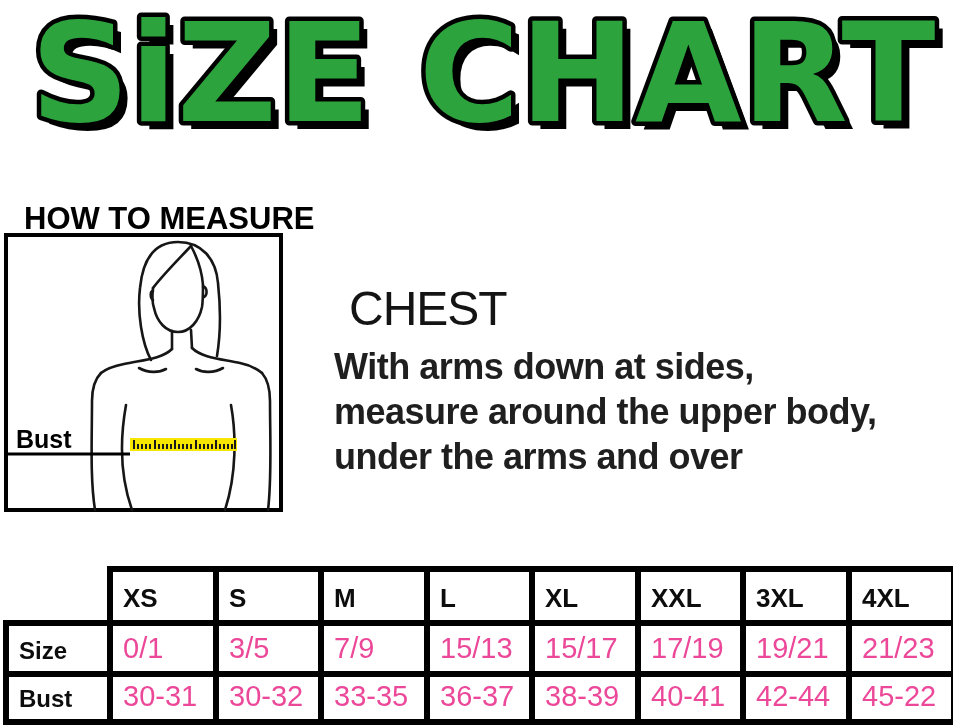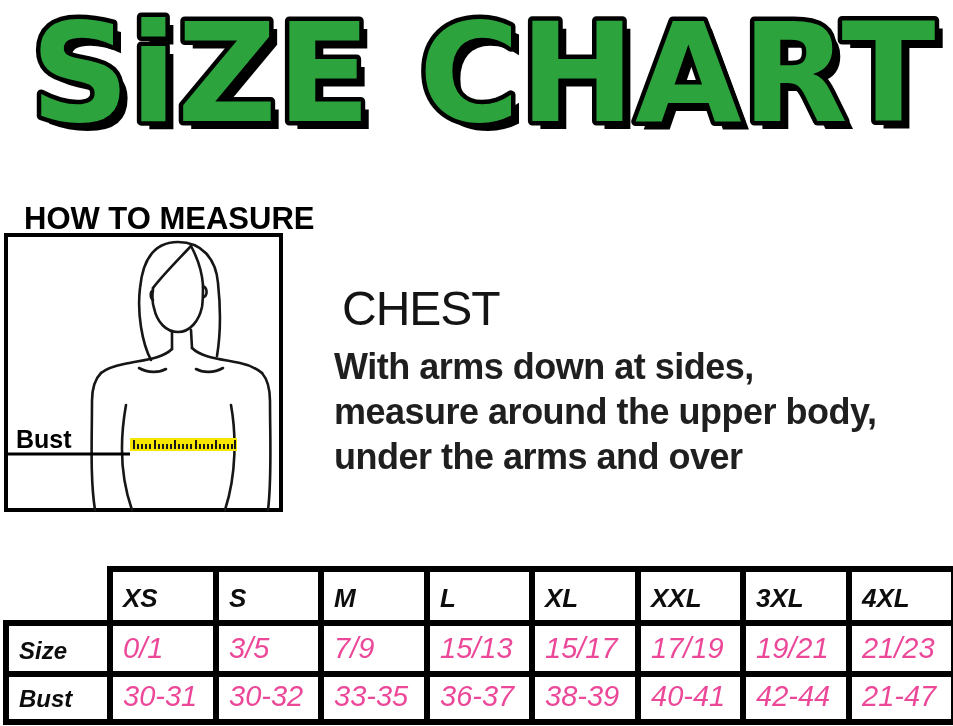--- a/index.html
+++ b/index.html
@@ -16,30 +16,30 @@
   .htm-heading{
     position:absolute;left:6px;top:183px;margin:18px;
     font-size:31px;font-weight:bold;letter-spacing:0px;color:#000;
   }
   
   .figure-box{position:absolute;left:4px;top:233px;width:279px;height:279px;}
   .figure-box svg{display:block;}
   .figure-box .bust-text{font-family:"Liberation Sans",sans-serif;font-weight:bold;font-size:25px;}
   
   .chest-block{position:absolute;left:334px;top:284px;width:618px;}
-  .chest-heading{margin:0 0 10px 8px;font-size:48px;font-weight:normal;letter-spacing:-1px;color:#141414;line-height:1.05;}
+  .chest-heading{margin:0 0 10px 15px;font-size:48px;font-weight:normal;letter-spacing:-1px;color:#141414;line-height:1.05;}
   .chest-line{font-size:36px;font-weight:bold;color:#1f1f1f;line-height:45px;letter-spacing:-0.5px;white-space:nowrap;}
   
   .size-table{
     position:absolute;left:3px;top:566px;width:948px;
     border-collapse:collapse;table-layout:fixed;
   }
   .size-table td,.size-table th{
     border:6px solid #000;vertical-align:bottom;text-align:left;
-    padding:0 0 6px 10px;overflow:hidden;font-style:italic;
+    padding:0 0 6px 10px;overflow:hidden;
   }
   .size-table .corner{border:none;}
   .size-table th.colhead{font-size:26px;font-weight:bold;color:#0d0d0d;}
   .size-table th.rowlabel{font-size:24px;font-weight:bold;color:#0d0d0d;}
   .size-table td.val{font-size:29px;font-weight:normal;color:#ec4899;}
   .r-head{height:54px;}
   .r-size{height:51px;}
   .r-bust{height:48px;}
 </style>
 </head>
@@ -139,18 +139,18 @@
     </tr>
     <tr class="r-bust">
       <th class="rowlabel">Bust</th>
       <td class="val">30-31</td>
       <td class="val">30-32</td>
       <td class="val">33-35</td>
       <td class="val">36-37</td>
       <td class="val">38-39</td>
       <td class="val">40-41</td>
       <td class="val">42-44</td>
-      <td class="val">21-47</td>
+      <td class="val">45-22</td>
     </tr>
   </tbody>
     </table>
 
 </div>
 
 </body></html>

